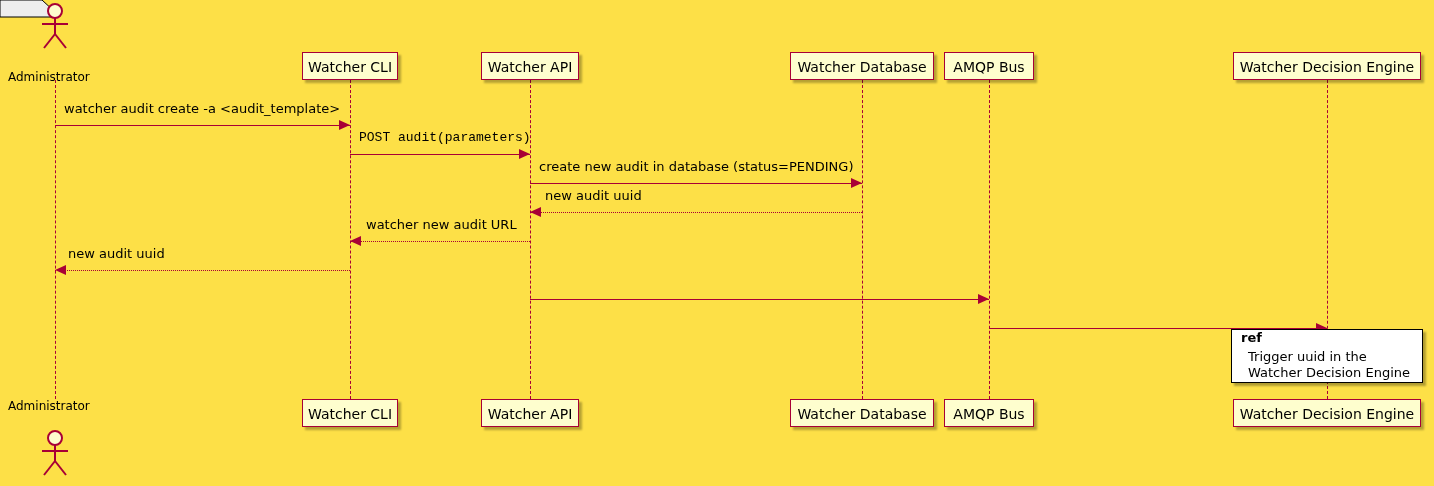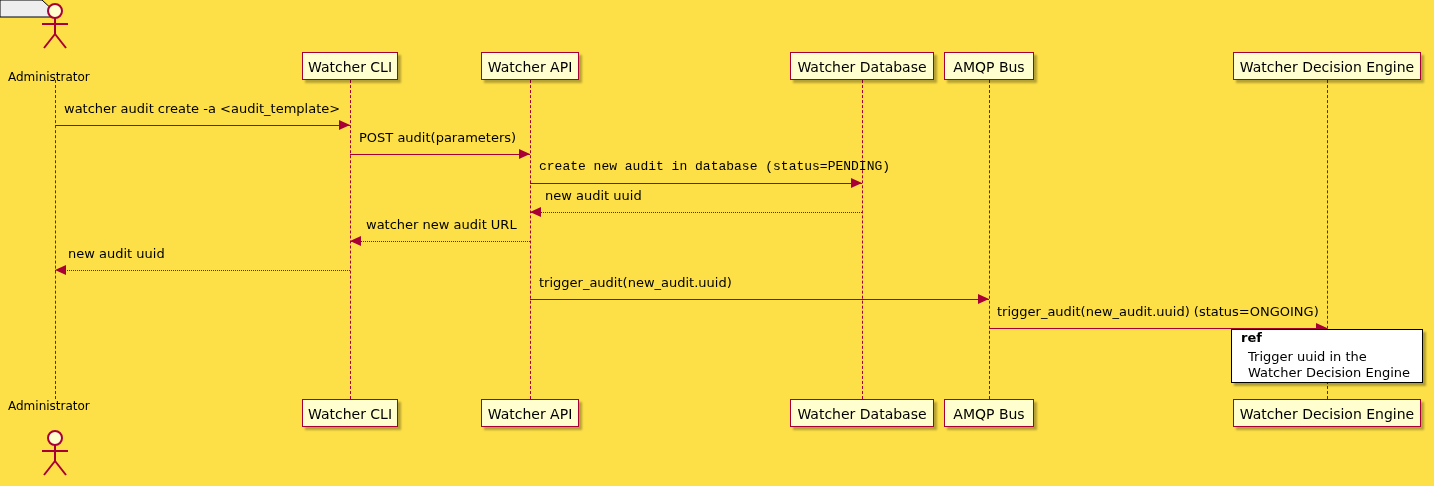--- a/index.html
+++ b/index.html
@@ -132,39 +132,37 @@
           <line x1="9" y1="22" x2="35" y2="22"></line>
           <line x1="22" y1="32" x2="11" y2="46"></line>
           <line x1="22" y1="32" x2="33" y2="46"></line>
         </g>
       </svg></div>
     <div class="msg-line" style="left: 55px; top: 125px; width: 295px;"></div>
     <div class="arrow-head right" style="left: 339px; top: 120px;"></div>
     <div class="msg-label" style="left: 64px; top: 101px;">watcher audit create -a &lt;audit_template&gt;</div>
     <div class="msg-line" style="left: 350px; top: 154px; width: 180px;"></div>
     <div class="arrow-head right" style="left: 519px; top: 149px;"></div>
-    <div class="msg-label" style="left: 359px; top: 130px;">POST audit(parameters)</div>
+    <div class="msg-label" style="left: 359px; top: 130px; font-family: Liberation Mono, monospace;">POST audit(parameters)</div>
     <div class="msg-line" style="left: 530px; top: 183px; width: 332px;"></div>
     <div class="arrow-head right" style="left: 851px; top: 178px;"></div>
-    <div class="msg-label" style="left: 539px; top: 159px; font-family: Liberation Mono, monospace;">create new audit in database (status=PENDING)</div>
+    <div class="msg-label" style="left: 539px; top: 159px;">create new audit in database (status=PENDING)</div>
     <div class="msg-line dotted" style="left: 530px; top: 212px; width: 332px;"></div>
     <div class="arrow-head left" style="left: 530px; top: 207px;"></div>
     <div class="msg-label" style="left: 545px; top: 188px;">new audit uuid</div>
     <div class="msg-line dotted" style="left: 350px; top: 241px; width: 180px;"></div>
     <div class="arrow-head left" style="left: 350px; top: 236px;"></div>
     <div class="msg-label" style="left: 366px; top: 217px;">watcher new audit URL</div>
     <div class="msg-line dotted" style="left: 55px; top: 270px; width: 295px;"></div>
     <div class="arrow-head left" style="left: 55px; top: 265px;"></div>
     <div class="msg-label" style="left: 68px; top: 246px;">new audit uuid</div>
     <div class="msg-line" style="left: 530px; top: 299px; width: 459px;"></div>
     <div class="arrow-head right" style="left: 978px; top: 294px;"></div>
-    <div class="msg-label" style="left: 539px; top: 275px;">trigger_audit(new_audit.uuid)</div>
     <div class="msg-line" style="left: 989px; top: 328px; width: 338px;"></div>
     <div class="arrow-head right" style="left: 1316px; top: 323px;"></div>
-    <div class="msg-label" style="left: 997px; top: 304px;">trigger_audit(new_audit.uuid) (status=ONGOING)</div>
     <div class="ref-box" style="left: 1231px; top: 329px; width: 192px; height: 54px;"></div>
     <div style="left: 1231px; top: 329px; width: 56px; height: 18px;"><svg width="56" height="18" viewBox="0 0 56 18">
         <path d="M0 0 H42 L55 12 V17 H0 Z" fill="#EEEEEE" stroke="#000000" stroke-width="1"></path>
       </svg></div>
     <div style="position: absolute; left: 1241px; top: 330px; font-size: 13px; font-weight: bold; color: rgb(0, 0, 0); line-height: 16px;">ref</div>
     <div class="ref-body" style="left: 1248px; top: 349px;">Trigger uuid in the</div>
     <div class="ref-body" style="left: 1248px; top: 365px;">Watcher Decision Engine</div>
   </div>
 
 </body></html>

